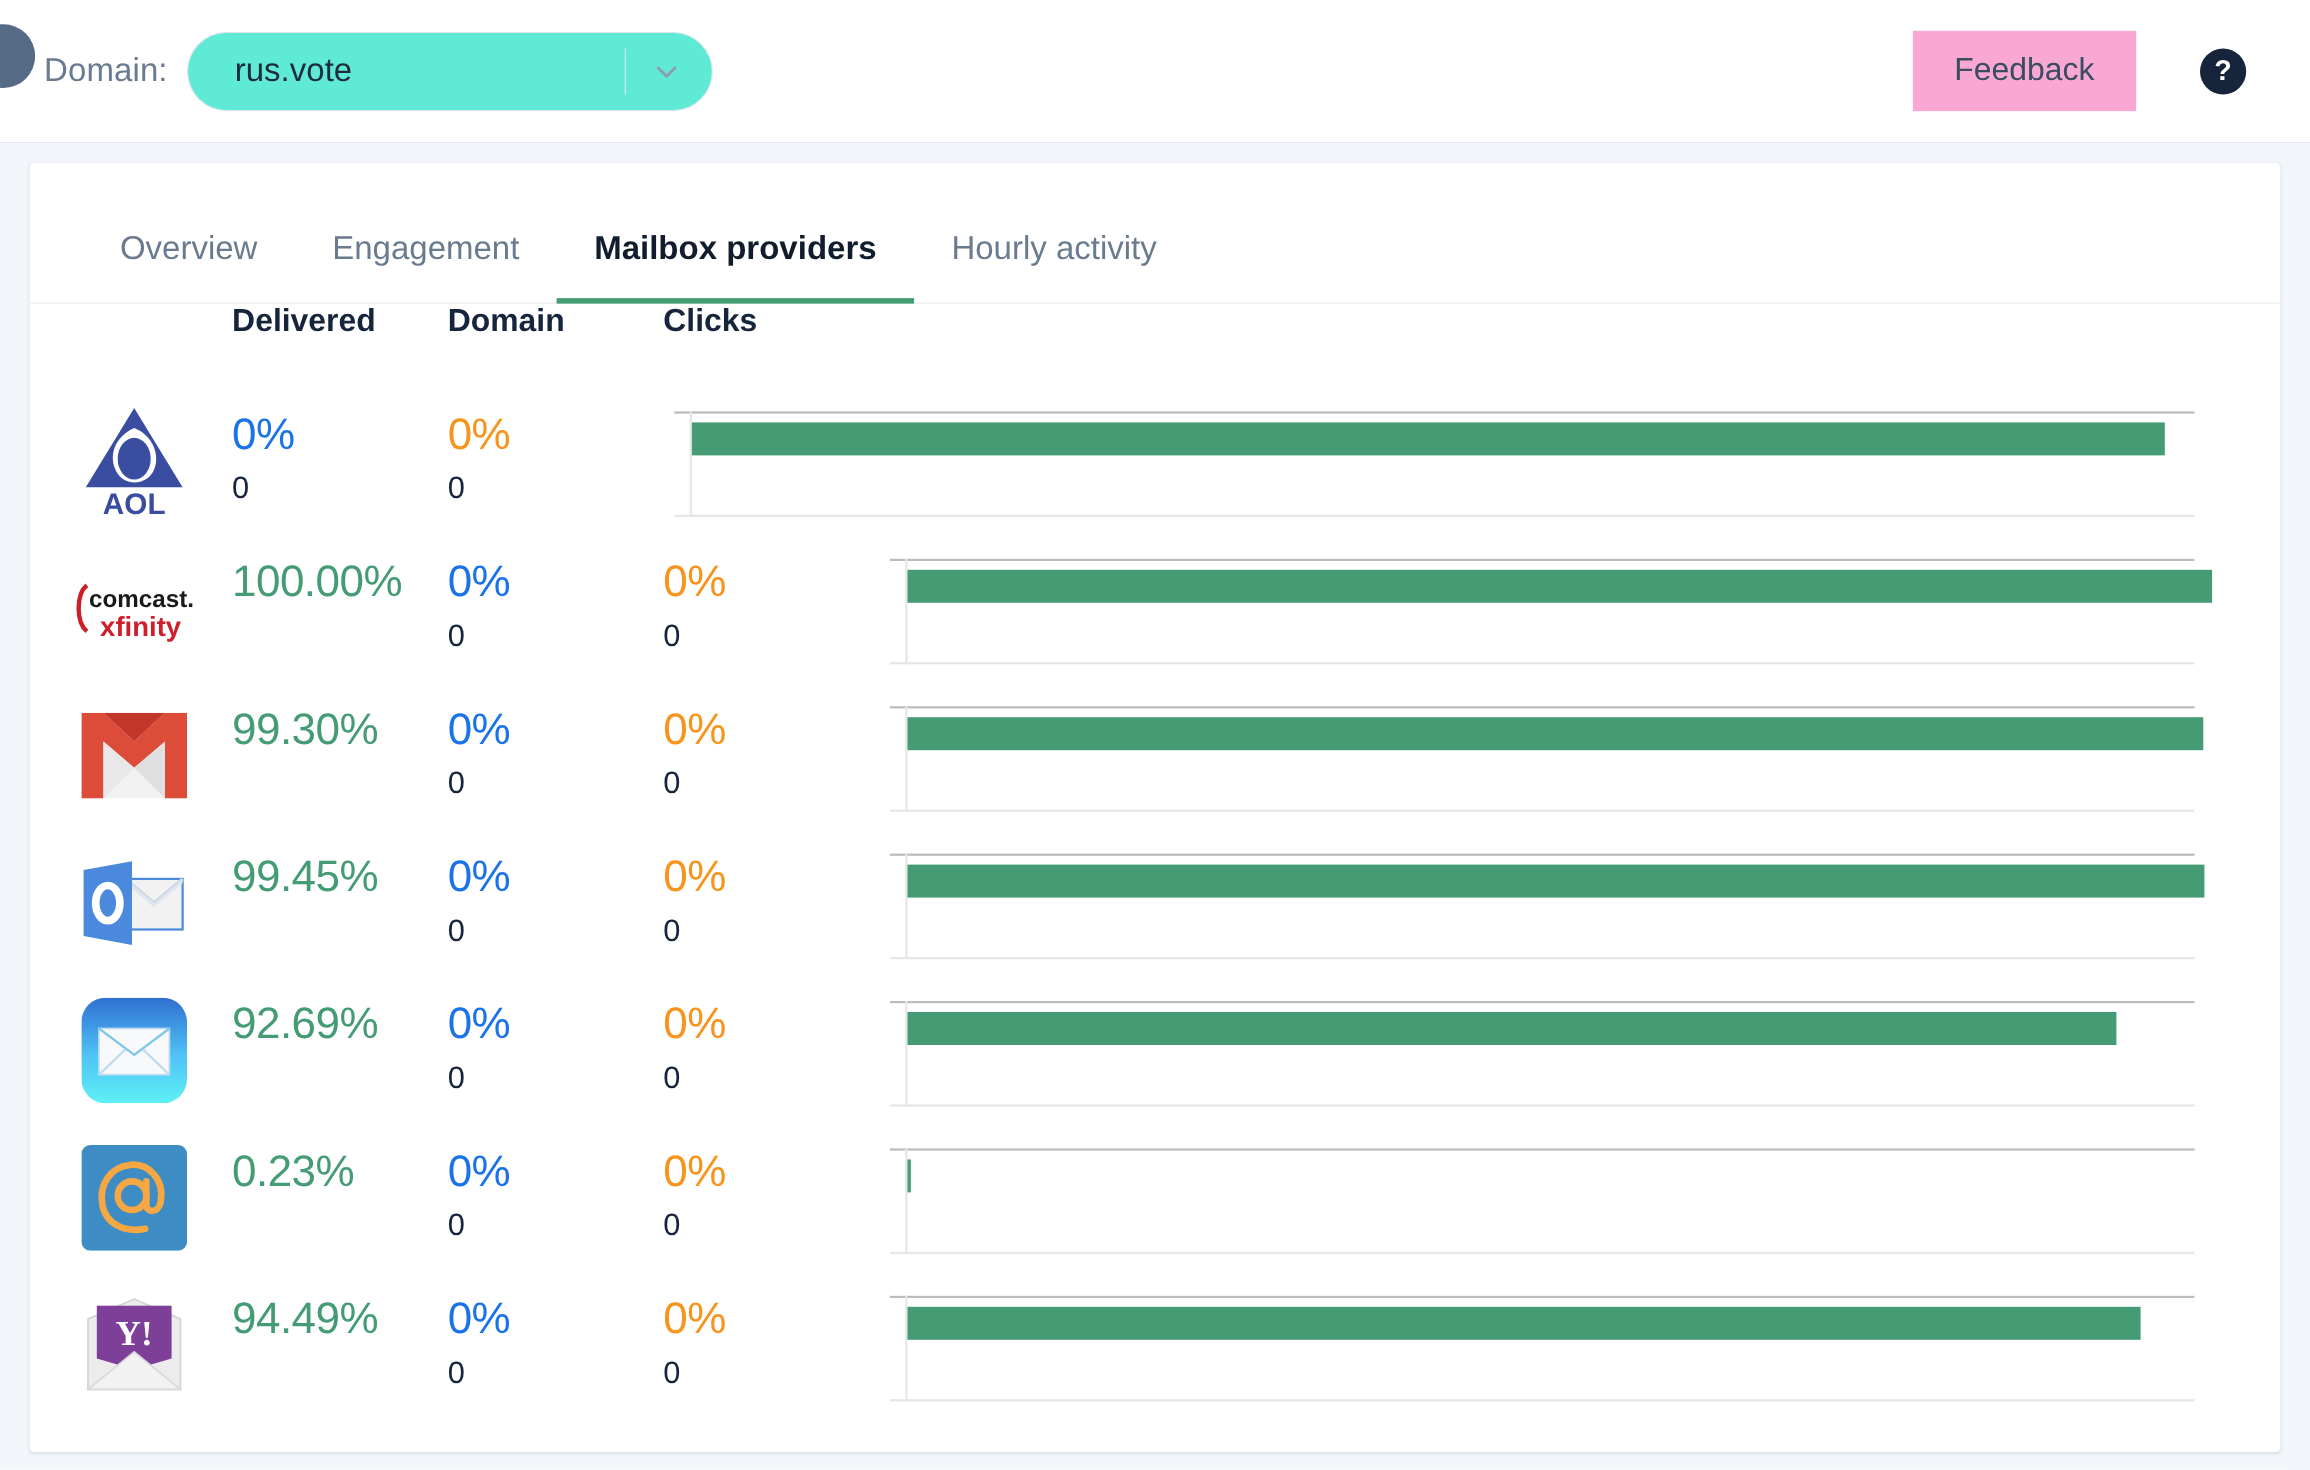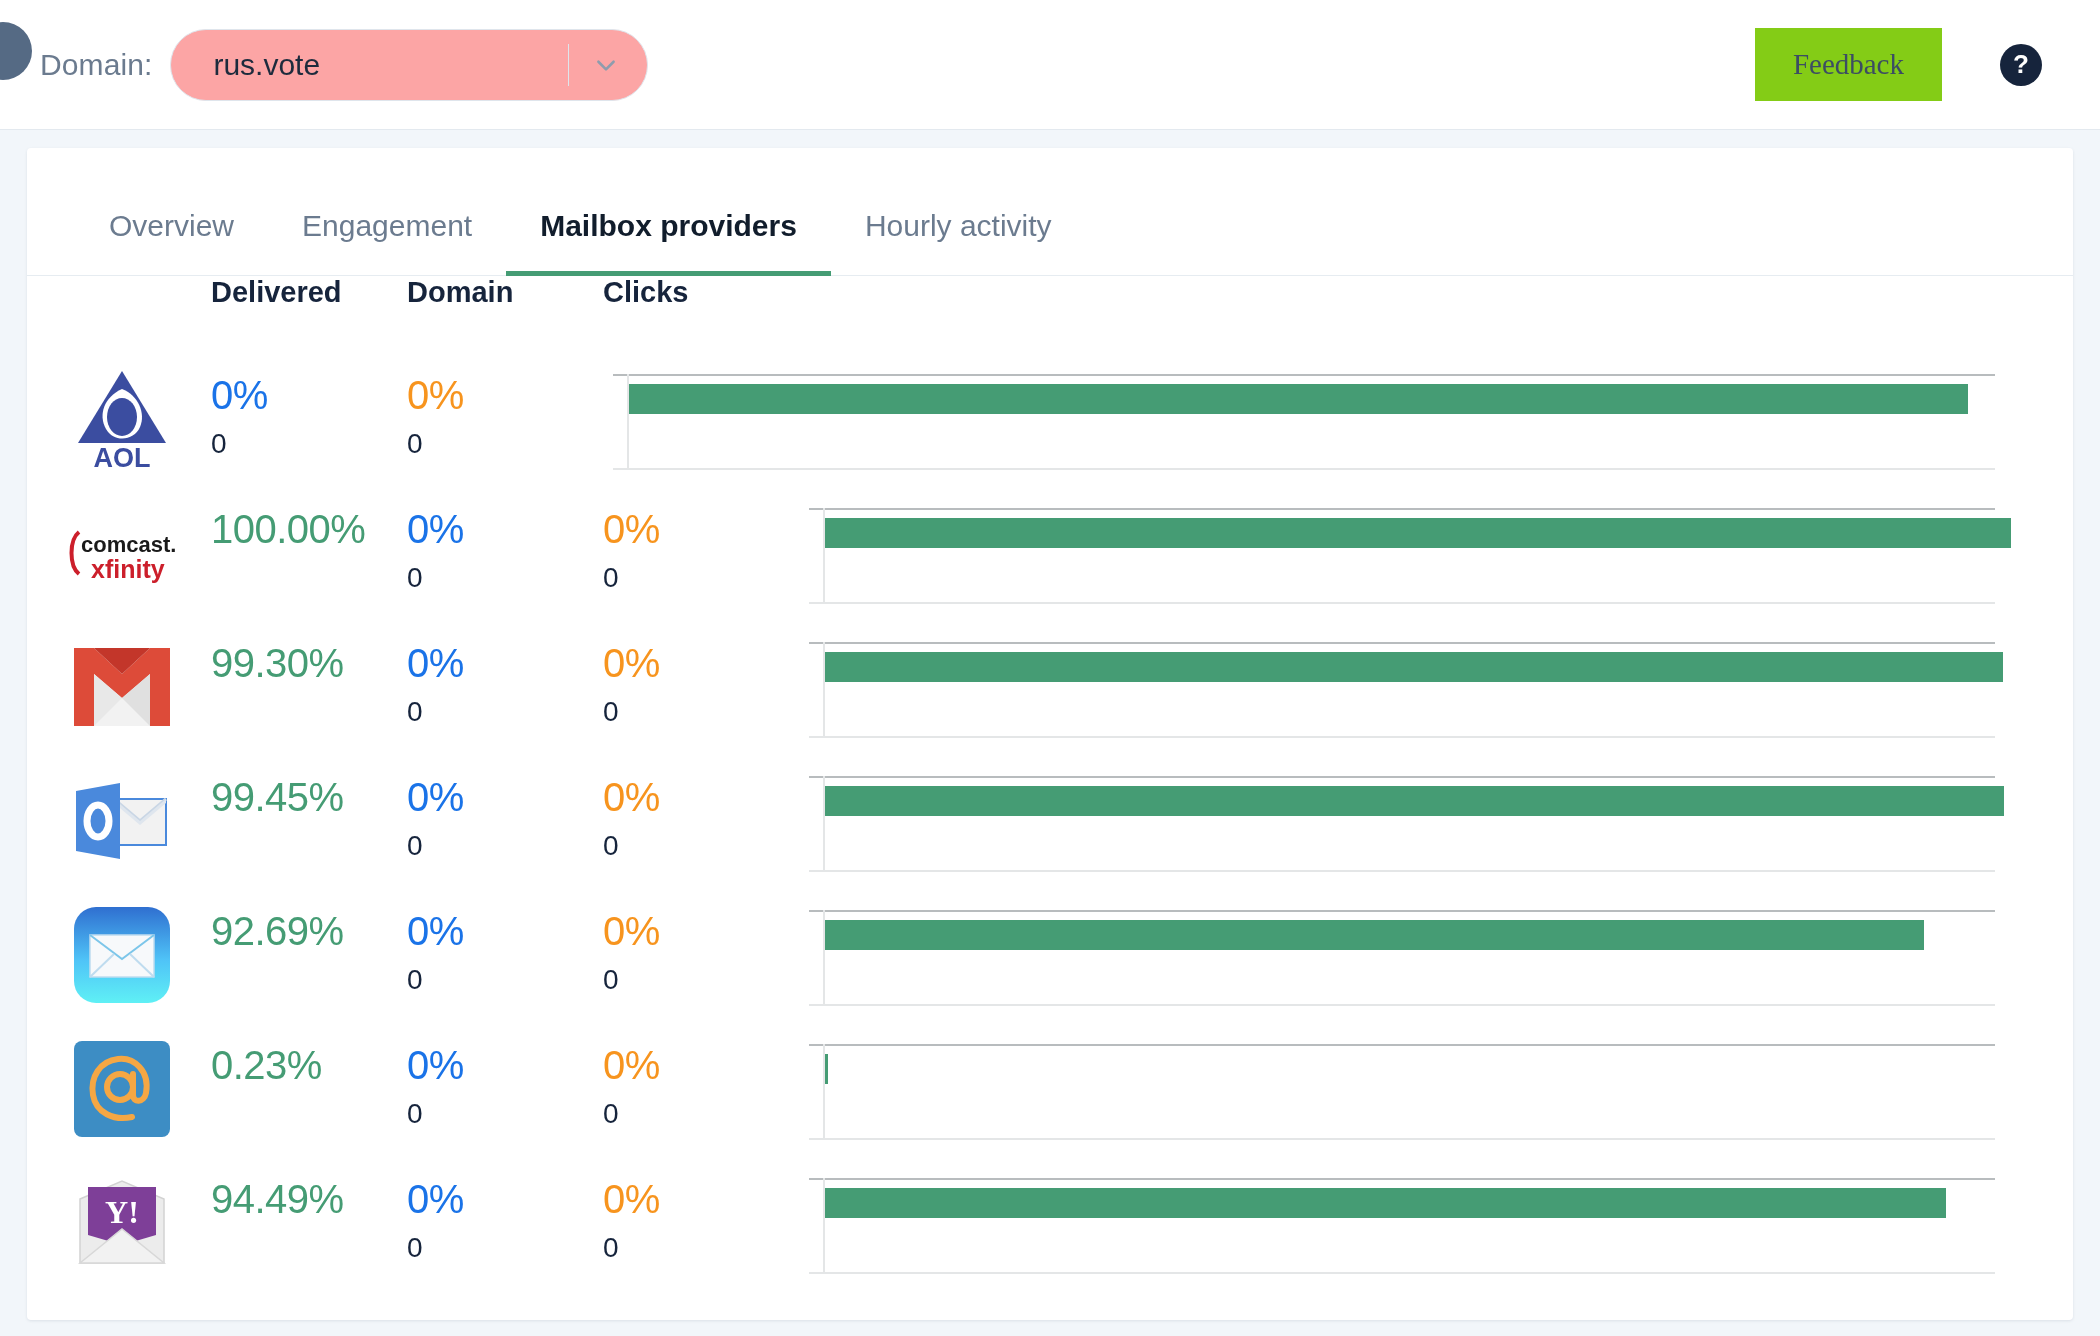--- a/index.html
+++ b/index.html
@@ -42,21 +42,21 @@
     color: #6b7b8f;
     letter-spacing: .1px;
   }
 
   .domain-select {
     margin-left: 18px;
     width: 478px;
     height: 72px;
     border: 1px solid #dfe5ec;
     border-radius: 36px;
-    background: #fca5a5;
+    background: #5eead4;
     display: flex;
     align-items: center;
     position: relative;
   }
   .domain-select .value {
     margin-left: 42px;
     font-size: 30px;
     color: #1d2b3d;
   }
   .domain-select .divider {
@@ -76,23 +76,23 @@
   .chev svg { display: block; }
 
   .topbar-right {
     margin-left: auto;
     display: flex;
     align-items: center;
     padding-right: 58px;
   }
 
   .feedback-btn {
-    background: #84cc16;
+    background: #f9a8d4;
     border: none;
-    font-family: Liberation Serif, serif;
+    font-family: Liberation Sans, sans-serif;
     font-size: 29px;
     color: #3c4d63;
     padding: 22px 38px;
     cursor: pointer;
     line-height: 1;
   }
 
   .help-icon {
     margin-left: 58px;
     width: 42px;

